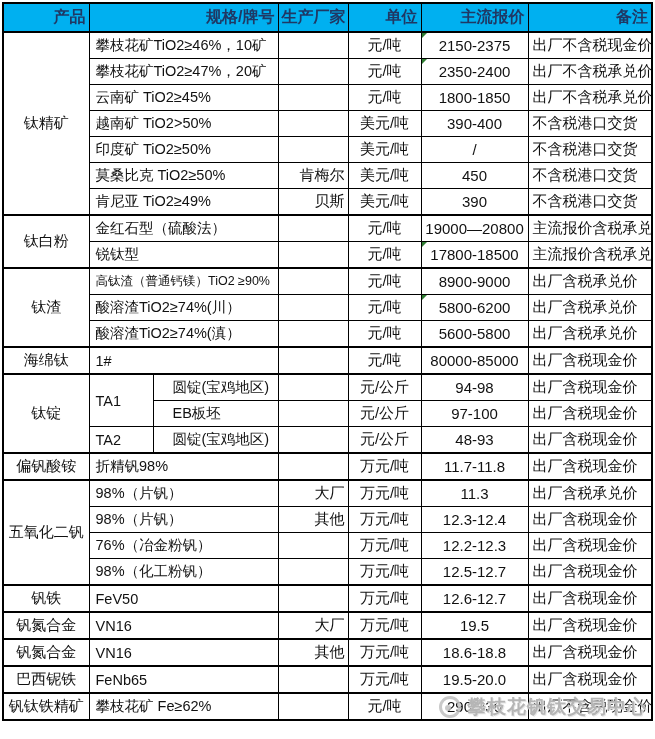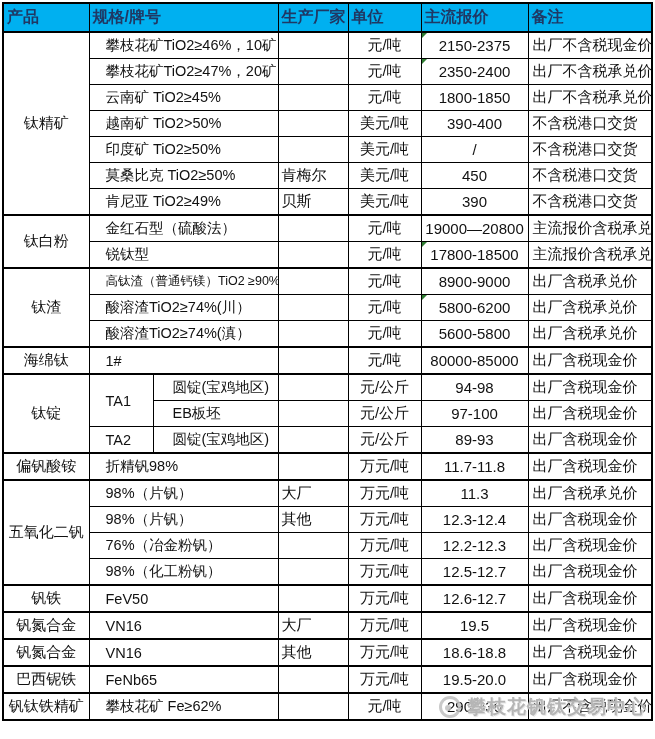--- a/index.html
+++ b/index.html
@@ -15,29 +15,29 @@
   th,td{
     border:1px solid #000;
     overflow:hidden;white-space:nowrap;
     padding:0 3px;
     height:25px;
     font-size:15px;
     vertical-align:middle;
   }
   thead th{
     background:#00B0F0;color:#1F3864;
-    font-weight:bold;font-size:16px;text-align:left;
+    font-weight:bold;font-size:16px;text-align:right;
     height:27px;border-bottom:2px solid #000;
   }
   tr.group-start td{border-top:2px solid #000;}
   td.col-product{text-align:center;}
-  td.col-spec{text-align:left;padding-left:16px;font-size:14.5px;}
+  td.col-spec{text-align:left;padding-left:6px;font-size:14.5px;}
   td.col-spec.small{font-size:12.5px;}
   td.col-spec2{text-align:left;padding-left:19px;font-size:14.5px;}
-  td.col-maker{text-align:left;}
+  td.col-maker{text-align:right;}
   td.col-unit{text-align:center;}
   td.col-price{text-align:center;position:relative;}
   td.col-note{text-align:left;padding-left:4px;}
   .flag{
     position:absolute;top:0;left:0;width:0;height:0;
     border-top:5px solid #2f7d32;border-right:5px solid transparent;
   }
   .watermark{
     position:absolute;top:694px;right:8px;
     display:flex;align-items:center;gap:6px;
@@ -189,21 +189,21 @@
         <td class="col-maker"></td>
         <td class="col-unit">元/公斤</td>
         <td class="col-price">97-100</td>
         <td class="col-note">出厂含税现金价</td>
       </tr>
       <tr>
         <td class="col-spec" rowspan="1">TA2</td>
         <td class="col-spec2">圆锭(宝鸡地区)</td>
         <td class="col-maker"></td>
         <td class="col-unit">元/公斤</td>
-        <td class="col-price">89-93</td>
+        <td class="col-price">48-93</td>
         <td class="col-note">出厂含税现金价</td>
       </tr>
       <tr class="group-start">
         <td class="col-product" rowspan="1">偏钒酸铵</td>
         <td class="col-spec" colspan="2">折精钒98%</td>
         <td class="col-maker"></td>
         <td class="col-unit">万元/吨</td>
         <td class="col-price">11.7-11.8</td>
         <td class="col-note">出厂含税现金价</td>
       </tr>

